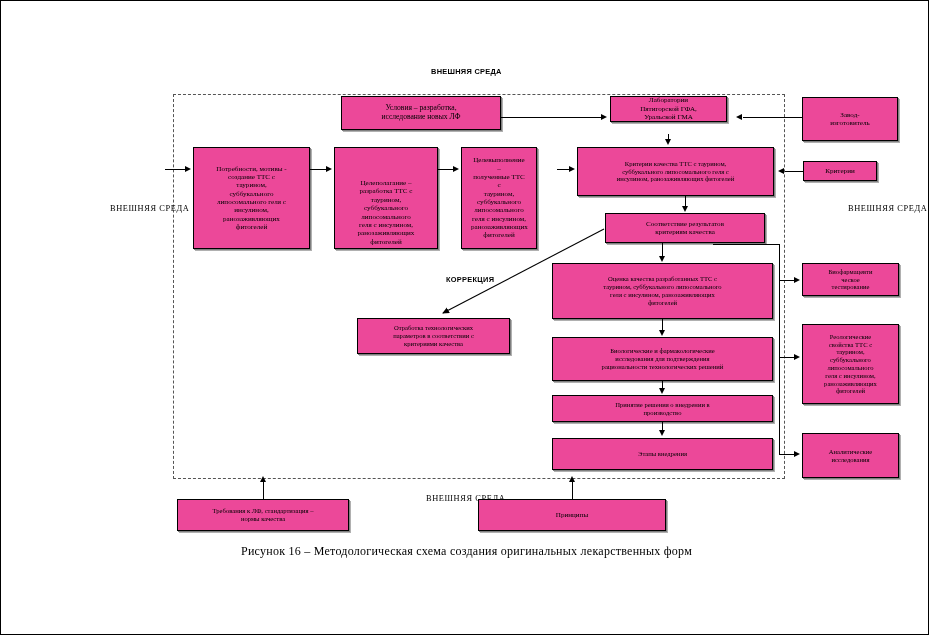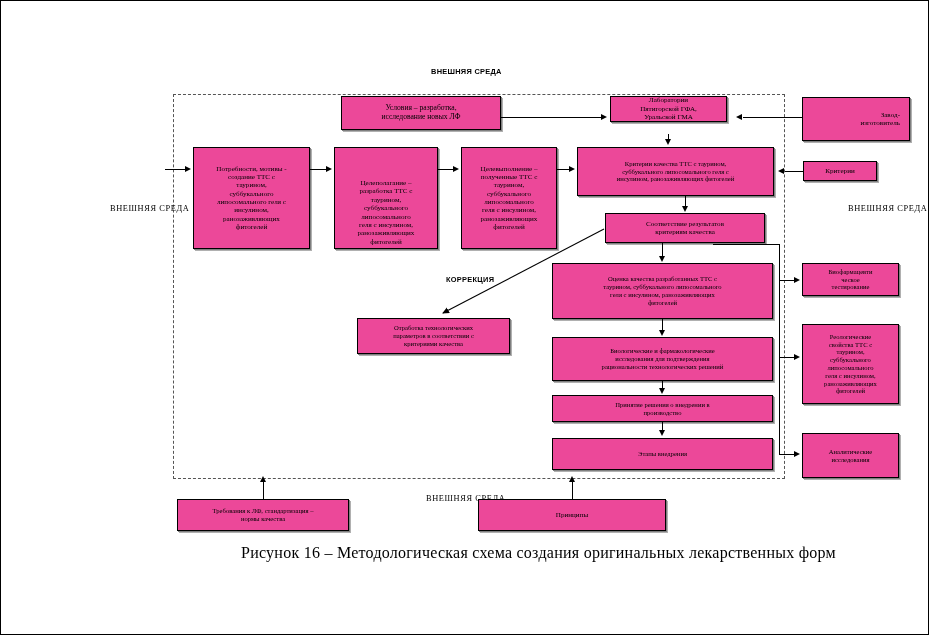--- a/index.html
+++ b/index.html
@@ -61,21 +61,21 @@
   }
   .label.bold {
     font-weight: bold;
     font-family: "Liberation Sans", "DejaVu Sans", sans-serif;
     letter-spacing: 0.3px;
   }
   .caption {
     position: absolute;
     color: #000000;
     white-space: nowrap;
-    font-size: 16px;
+    font-size: 12px;
     letter-spacing: 0.25px;
   }
 
   
   .hline, .vline {
     position: absolute;
     background: #000000;
   }
   .hline { height: 1px; }
   .vline { width: 1px; }
@@ -140,21 +140,21 @@
     <span class="txt">Целеполагание –
 разработка ТТС с
 таурином,
 суббукального
 липосомального
 геля с инсулином,
 ранозаживляющих
 фитогелей</span>
   </div>
 
-  <div class="box fs7" style="left:460px; top:146px; width:96px; height:102px;">
+  <div class="box fs7" style="left:460px; top:146px; width:76px; height:102px;">
     <span class="txt">Целевыполнение –
 полученные ТТС с
 таурином,
 суббукального
 липосомального
 геля с инсулином,
 ранозаживляющих
 фитогелей</span>
   </div>
 
@@ -162,21 +162,21 @@
     <span class="txt">Условия – разработка,
 исследование новых ЛФ</span>
   </div>
 
   <div class="box fs7" style="left:609px; top:95px; width:117px; height:26px;">
     <span class="txt">Лаборатории
 Пятигорской ГФА,
 Уральской ГМА</span>
   </div>
 
-  <div class="box fs7" style="left:801px; top:96px; width:108px; height:44px;text-align:right;">
+  <div class="box fs7" style="left:801px; top:96px; width:96px; height:44px;">
     <span class="txt">Завод-
 изготовитель</span>
   </div>
 
   <div class="box fs65" style="left:576px; top:146px; width:197px; height:49px;">
     <span class="txt">Критерии качества ТТС с таурином,
 суббукального  липосомального геля с
 инсулином, ранозаживляющих фитогелей</span>
   </div>
 

